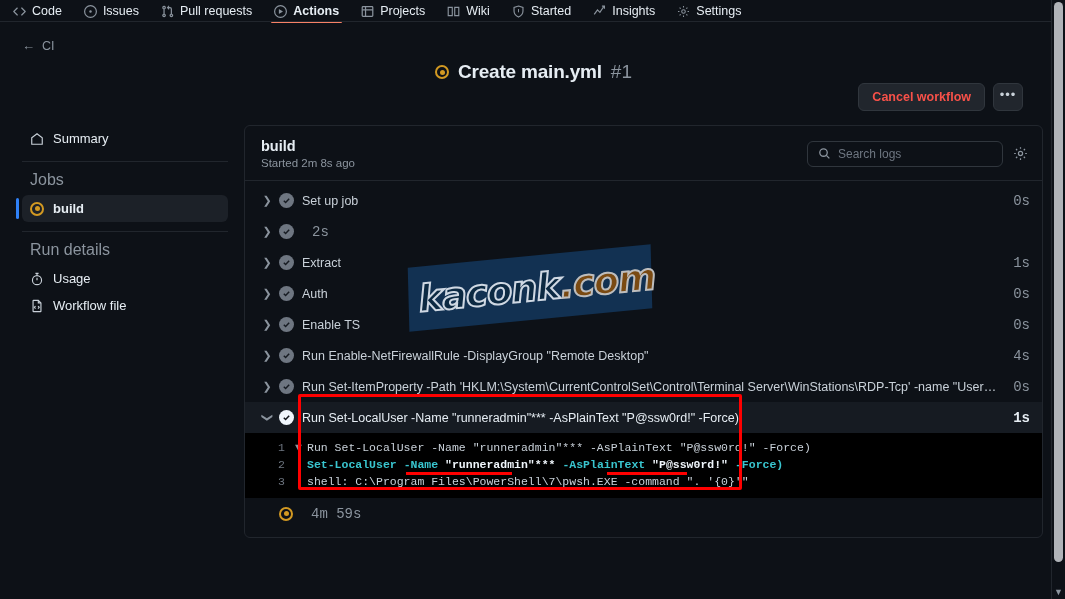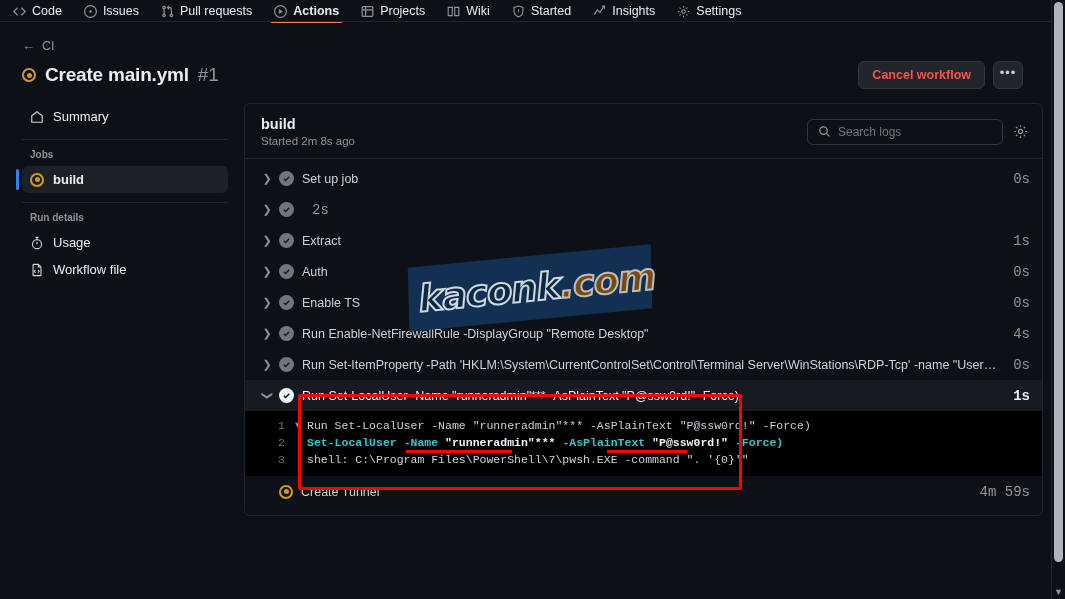--- a/index.html
+++ b/index.html
@@ -51,21 +51,21 @@
   }
 
   
   #page-header { padding: 16px 20px 0 22px; }
   #breadcrumb {
     display: flex; align-items: center; gap: 7px;
     font-size: 12.5px; color: #8b949e;
     margin-bottom: 8px;
   }
   #breadcrumb .arrow { font-size: 13px; }
-  #title-row { display: flex; align-items: center; }
+  #title-row { display: flex; align-items: center; flex-direction: column; }
   #title-left { display: flex; align-items: center; gap: 9px; }
   #run-title {
     font-size: 19px; font-weight: bold; color: #e6edf3;
     letter-spacing: -0.2px;
   }
   #run-number { font-size: 19px; color: #8b949e; font-weight: normal; }
   #title-actions {
     margin-left: auto;
     display: flex; align-items: flex-end; gap: 8px;
     padding-right: 22px;
@@ -102,22 +102,22 @@
   .side-row {
     display: flex; align-items: center; gap: 9px;
     font-size: 13px; color: #e6edf3;
     padding: 6px 8px;
     border-radius: 6px;
     position: relative;
   }
   .side-row .ic { color: #c9d1d9; display: flex; align-items: center; }
   .side-sep { height: 1px; background: #21262d; margin: 9px 0 9px 0; }
   .side-label {
-    font-size: 10px; color: #8b949e;
-    padding: 0 8px 6px 8px; font-weight: bold;
+    font-size: 16px; color: #8b949e;
+    padding: 0 8px 6px 8px; font-weight: normal;
   }
   .side-row.selected {
     background: #1c2128;
     font-weight: bold;
   }
   .side-row.selected::before {
     content: "";
     position: absolute;
     left: -6px; top: 3px; bottom: 3px;
     width: 3px; border-radius: 3px;
@@ -561,21 +561,20 @@
           <span class="fold"></span>
           <span class="code">shell: C:\Program Files\PowerShell\7\pwsh.EXE -command ". '{0}'"</span>
         </div>
       </div>
 
       <div class="step-row running">
         <span class="chev"></span>
         <span class="dot-progress">
             <i></i>
           </span>
-        <span class="step-name">Create Tunnel</span>
         <span class="dur">4m 59s</span>
       </div>
     </div>
   </div>
 </div>
 
 <div id="annot-box"></div>
 
 <div id="watermark">
   <div id="wm-bar"></div>

